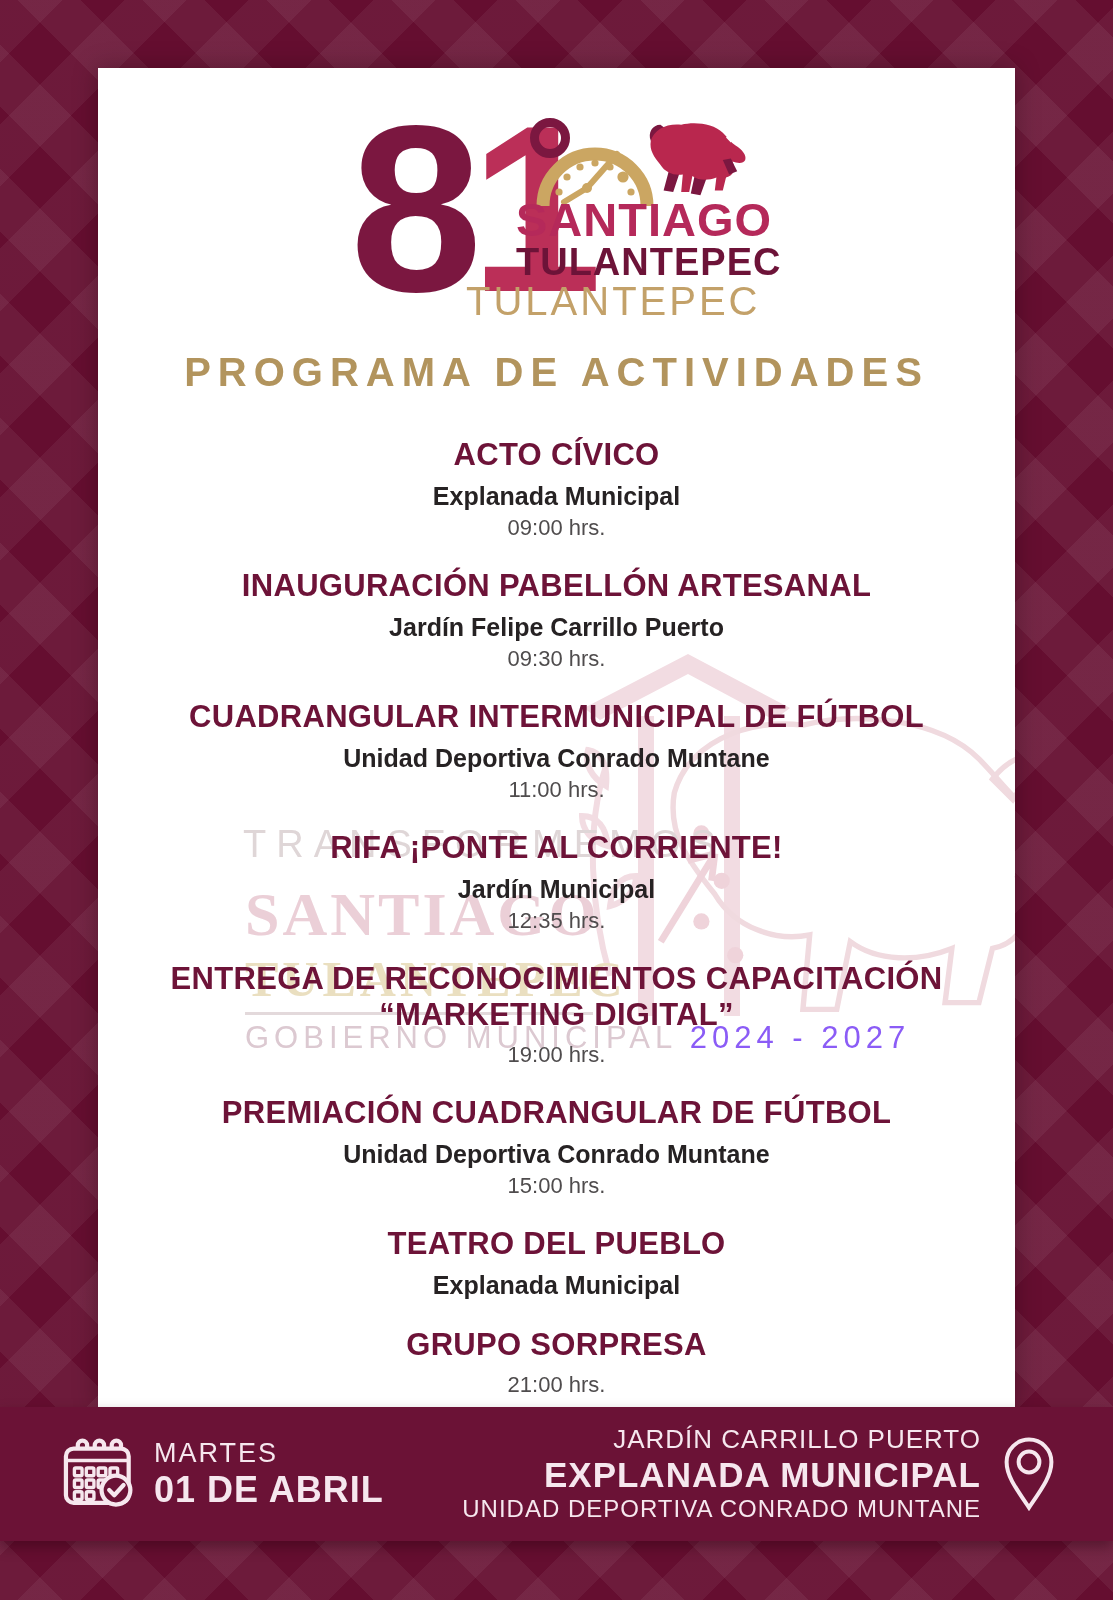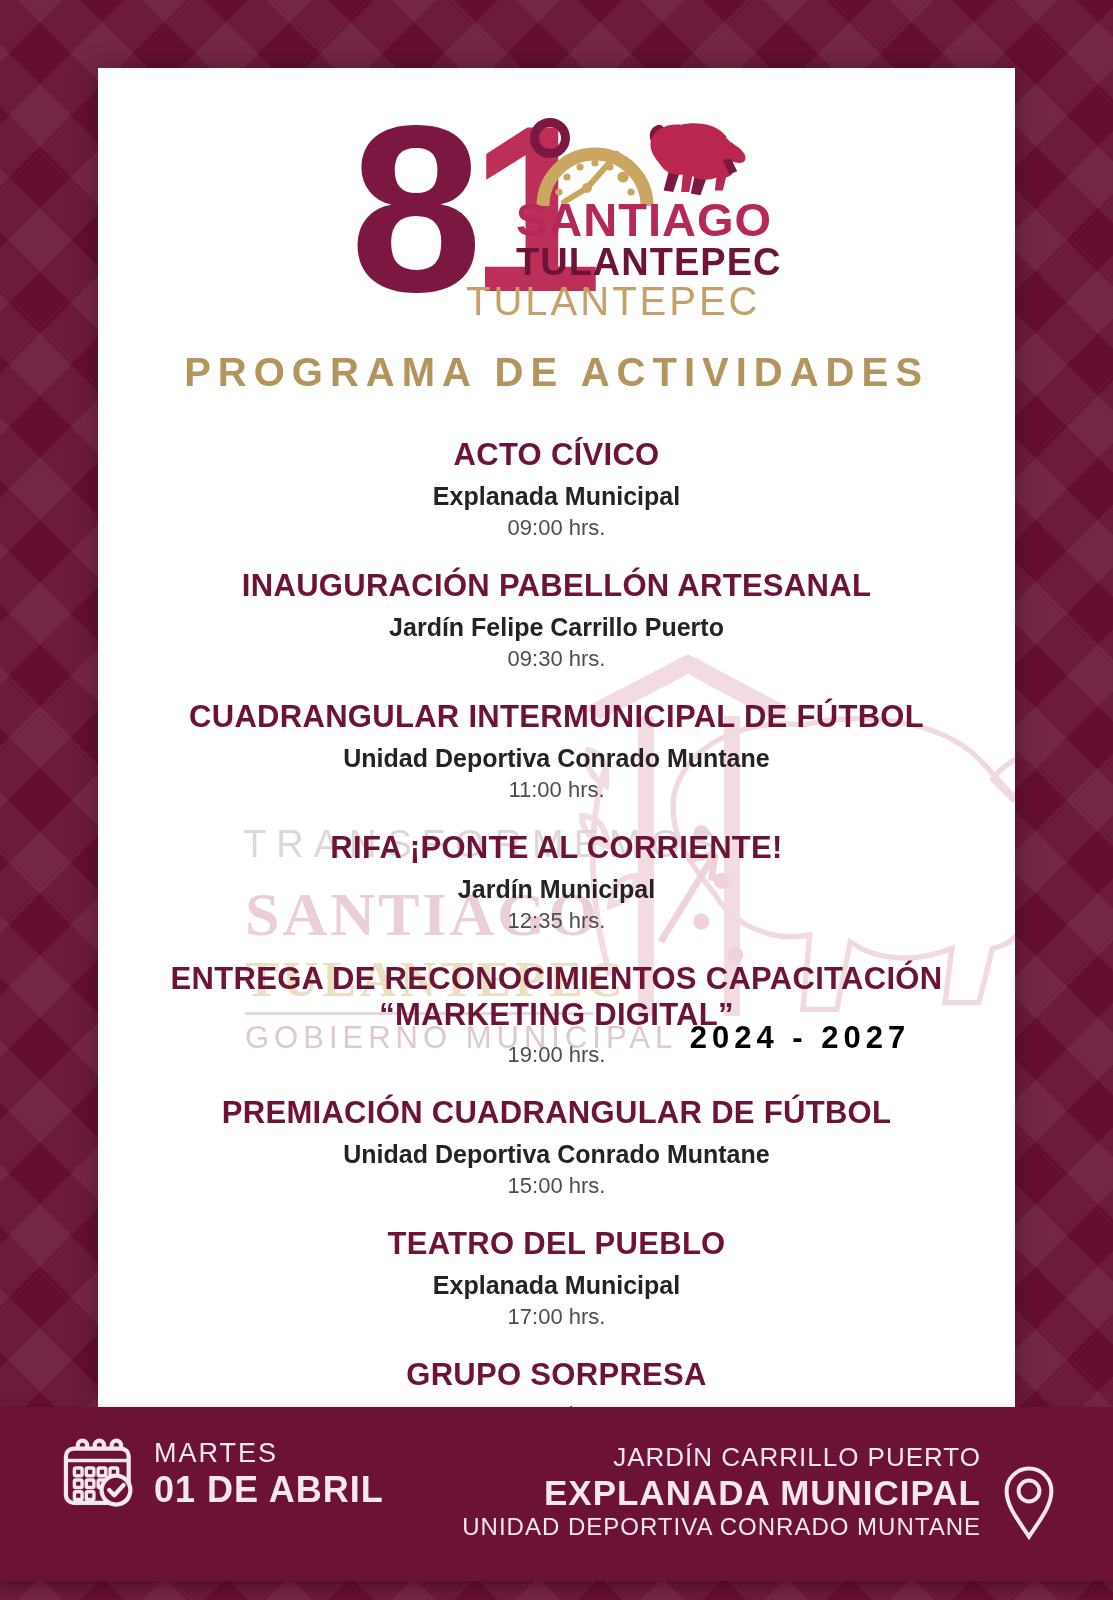--- a/index.html
+++ b/index.html
@@ -41,30 +41,30 @@
   .event-time{font-size:22px;font-weight:400;color:#4F4C4D;line-height:28px;margin-top:2px;}
   
   .wm{position:absolute;z-index:1;pointer-events:none;}
   .wm-text{white-space:nowrap;}
   .wm-transformemos{left:145px;top:755px;font-size:38px;font-weight:400;letter-spacing:10px;color:#DFD6D7;}
   .wm-santiago{left:147px;top:811px;font-size:62px;font-weight:700;font-family:"Liberation Serif",serif;letter-spacing:3px;color:#EBCFD7;}
   .wm-tulantepec{left:147px;top:882px;font-size:50px;font-weight:700;font-family:"Liberation Serif",serif;letter-spacing:4px;color:#EADFC0;}
   .wm-rule{left:147px;top:944px;width:348px;height:3px;background:#E3D9DB;}
   .wm-gobierno{left:147px;top:952px;font-size:31px;font-weight:400;letter-spacing:5px;}
   .wm-gobierno .g1{color:#DCC9D1;}
-  .wm-gobierno .g2{color:#000000;font-weight:bold;}
+  .wm-gobierno .g2{color:#8b5cf6;}
   .wm-sketch{left:478px;top:578px;}
   .wm-bull{left:556px;top:596px;}
   
   .footer-bar{
-    position:absolute;left:0;top:1407px;width:1113px;height:174px;
+    position:absolute;left:0;top:1407px;width:1113px;height:134px;
     background:#6B1236;box-shadow:0 6px 12px rgba(40,0,15,.4);z-index:3;
   }
   .footer-left{position:absolute;left:60px;top:0;height:134px;display:flex;align-items:center;gap:16px;}
-  .footer-right{position:absolute;right:56px;top:0;height:134px;display:flex;align-items:flex-end;gap:20px;}
+  .footer-right{position:absolute;right:56px;top:0;height:134px;display:flex;align-items:center;gap:20px;}
   .date-block{text-align:left;color:#F6E7EE;}
   .date-day{font-size:27px;font-weight:400;letter-spacing:2px;line-height:1.15;}
   .date-date{font-size:36px;font-weight:700;letter-spacing:1px;line-height:1.15;}
   .loc-block{text-align:right;color:#F6E7EE;}
   .loc-top{font-size:26px;font-weight:400;letter-spacing:1px;line-height:1.15;}
   .loc-main{font-size:35px;font-weight:700;letter-spacing:1px;line-height:1.15;}
   .loc-bottom{font-size:24px;font-weight:400;letter-spacing:1px;line-height:1.15;}
 </style>
 </head>
 <body>
@@ -174,21 +174,20 @@
 
   <div class="event">
     <div class="event-name">PREMIACIÓN CUADRANGULAR DE FÚTBOL</div>
     <div class="event-venue">Unidad Deportiva Conrado Muntane</div>
     <div class="event-time">15:00 hrs.</div>
   </div>
 
   <div class="event">
     <div class="event-name">TEATRO DEL PUEBLO</div>
     <div class="event-venue">Explanada Municipal</div>
-    <div class="event-time">17:00 hrs.</div>
   </div>
 
   <div class="event">
     <div class="event-name">GRUPO SORPRESA</div>
 
     <div class="event-time">21:00 hrs.</div>
   </div>
 </div>
     </div>
   </div>

